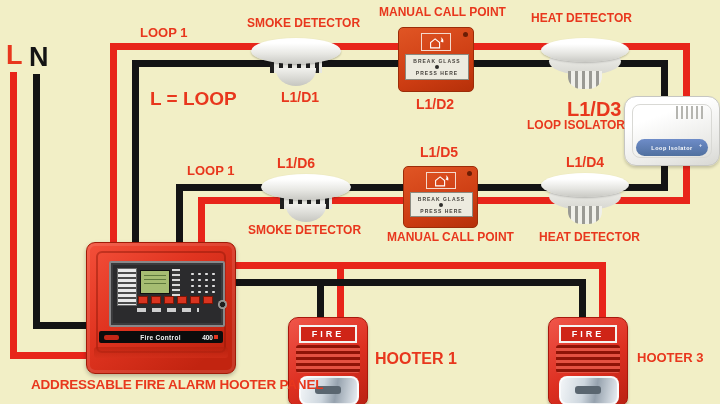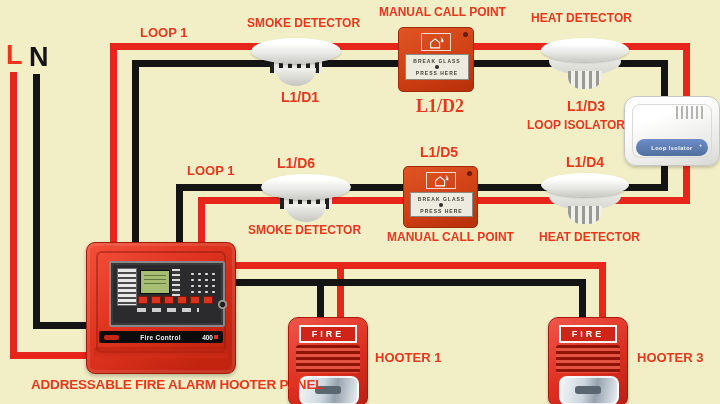--- a/index.html
+++ b/index.html
@@ -236,36 +236,37 @@
     </div>
     <div class="panel-seam"></div>
     <div class="panel-keyhole"></div>
   </div>
 
   <div class="lbl" style="left:6px;top:40px;font-size:27px;">L</div>
   <div class="lbl lbl-black" style="left:29px;top:42px;font-size:27px;">N</div>
 
   <div class="lbl" style="left:140px;top:25px;font-size:13px;">LOOP 1</div>
   <div class="lbl" style="left:187px;top:163px;font-size:13px;">LOOP 1</div>
+  <div class="lbl" style="left:150px;top:88px;font-size:19px;">L  = LOOP</div>
 
   <div class="lbl" style="left:247px;top:16px;font-size:12px;">SMOKE DETECTOR</div>
   <div class="lbl" style="left:379px;top:5px;font-size:12px;">MANUAL CALL POINT</div>
   <div class="lbl" style="left:531px;top:11px;font-size:12px;">HEAT DETECTOR</div>
   <div class="lbl" style="left:527px;top:118px;font-size:12px;">LOOP ISOLATOR</div>
 
   <div class="lbl" style="left:281px;top:89px;font-size:14px;">L1/D1</div>
-  <div class="lbl" style="left:416px;top:96px;font-size:18px;font-family:Liberation Serif, serif;">L1/D2</div>
-  <div class="lbl" style="left:567px;top:98px;font-size:14px;">L1/D3</div>
+  <div class="lbl" style="left:416px;top:96px;font-size:14px;">L1/D2</div>
+  <div class="lbl" style="left:567px;top:98px;font-size:20px;">L1/D3</div>
 
   <div class="lbl" style="left:277px;top:155px;font-size:14px;">L1/D6</div>
   <div class="lbl" style="left:420px;top:144px;font-size:14px;">L1/D5</div>
   <div class="lbl" style="left:566px;top:154px;font-size:14px;">L1/D4</div>
 
   <div class="lbl" style="left:248px;top:223px;font-size:12px;">SMOKE DETECTOR</div>
   <div class="lbl" style="left:387px;top:230px;font-size:12px;">MANUAL CALL POINT</div>
   <div class="lbl" style="left:539px;top:230px;font-size:12px;">HEAT DETECTOR</div>
 
-  <div class="lbl" style="left:375px;top:350px;font-size:13px;">HOOTER 1</div>
+  <div class="lbl" style="left:375px;top:350px;font-size:16px;">HOOTER 1</div>
   <div class="lbl" style="left:637px;top:350px;font-size:13px;">HOOTER 3</div>
 
   <div class="lbl" style="left:31px;top:377px;font-size:13.5px;letter-spacing:-0.2px;">ADDRESSABLE FIRE ALARM HOOTER PANEL</div>
 
 </div>
 
 </body></html>

